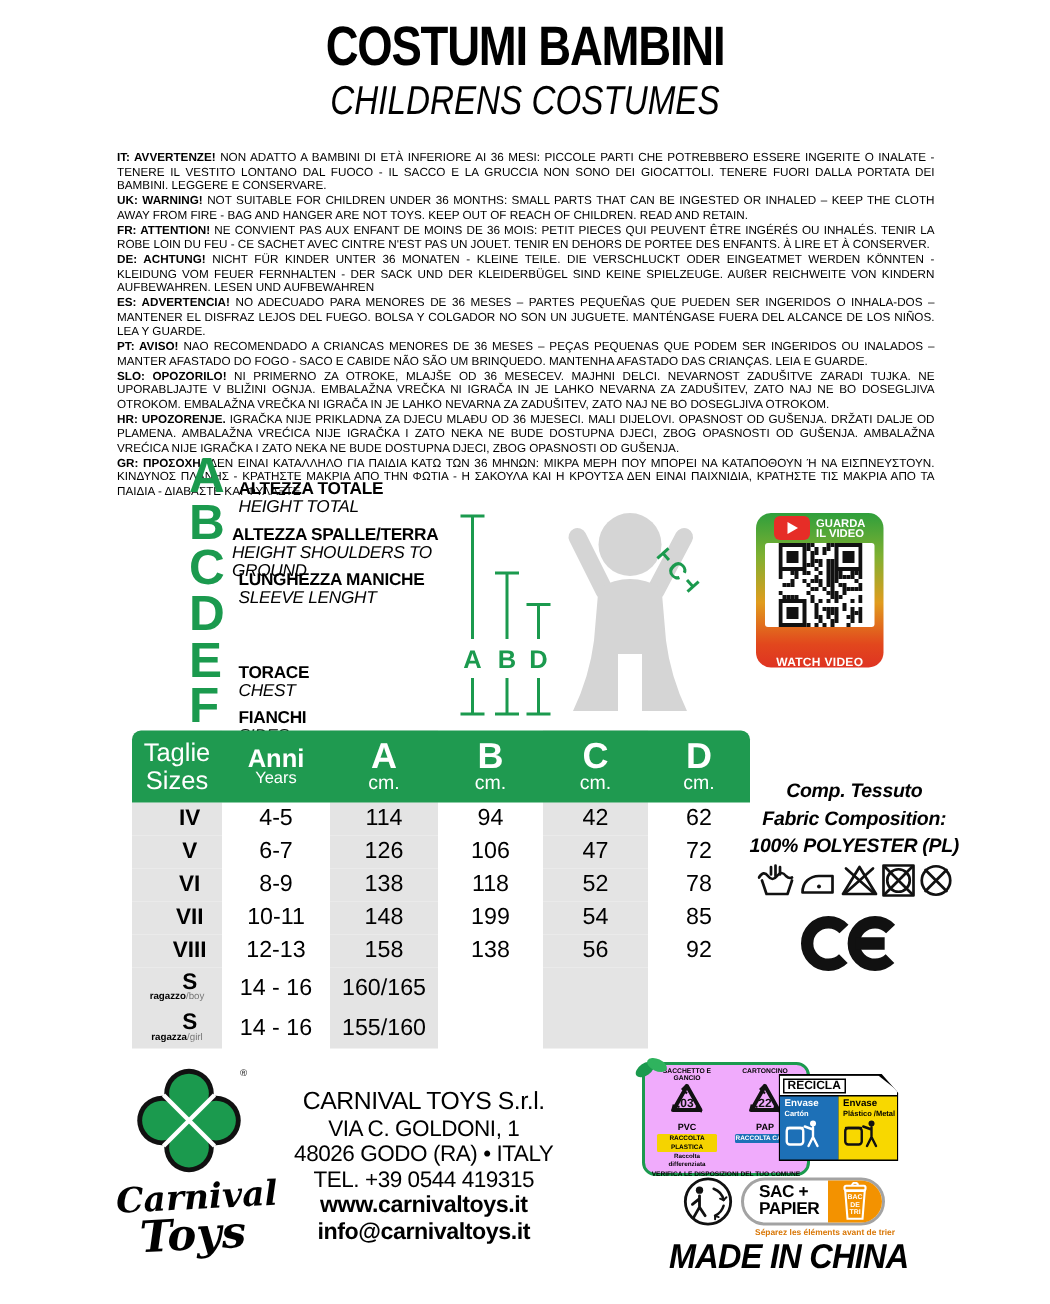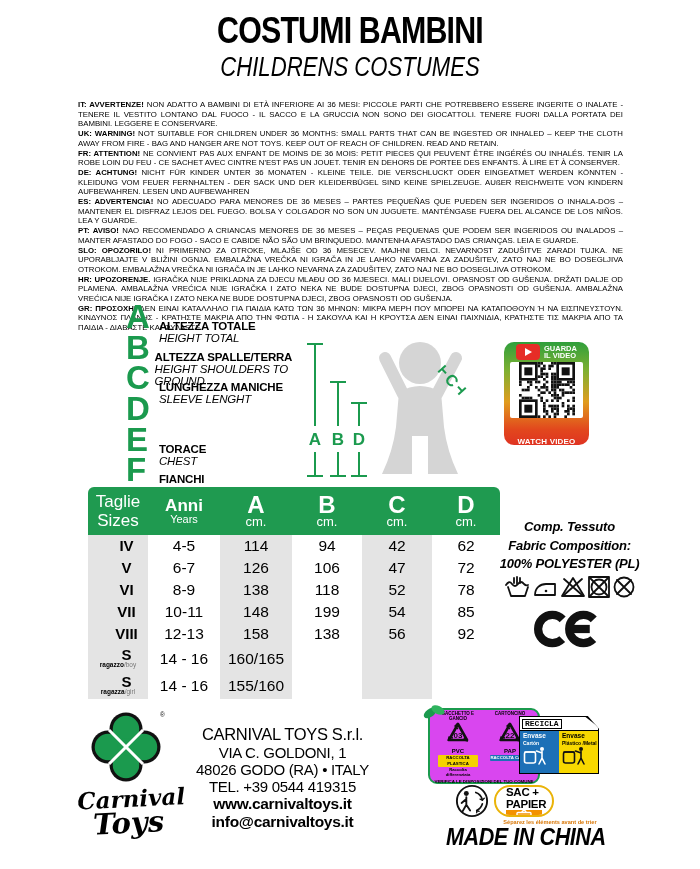--- a/index.html
+++ b/index.html
@@ -70,51 +70,51 @@
   .logo-script{position:absolute;left:78px;top:788px;width:100px;text-align:center;
       font-family:"DejaVu Serif", serif;font-style:italic;font-weight:bold;transform:rotate(-3deg);}
   .logo-script .l1{font-size:23px;line-height:22px;}
   .logo-script .l2{font-size:29px;line-height:26px;}
   .company{position:absolute;left:180px;top:726px;width:205px;text-align:center;}
   .company .name{font-size:16.5px;font-weight:normal;line-height:17.5px;letter-spacing:-.3px;}
   .company .line{font-size:15px;line-height:17.3px;letter-spacing:-.3px;}
   .company .bold{font-size:15.5px;font-weight:bold;line-height:17.3px;letter-spacing:-.3px;}
 
   
-  .recycle-it{position:absolute;left:428px;top:708px;width:112px;height:76px;background:#d946ef;
+  .recycle-it{position:absolute;left:428px;top:708px;width:112px;height:76px;background:#f0abfc;
       border:2px solid #1b9a4e;border-radius:9px;box-sizing:border-box;padding:2px 2px 1px;}
   .ri-cols{display:flex;justify-content:space-around;}
   .ri-col{width:40px;text-align:center;}
   .ri-head{font-size:4.5px;font-weight:bold;line-height:4.8px;height:10px;}
   .ri-mat{font-size:6px;font-weight:bold;line-height:6px;}
   .ri-badge{font-size:4.3px;font-weight:bold;line-height:6px;margin-top:1px;border-radius:1px;}
   .ri-badge.yellow{background:#f5d300;color:#000;}
   .ri-badge.blue{background:#1d70b7;color:#fff;}
   .ri-sub{font-size:4.2px;font-weight:bold;line-height:5px;}
   .ri-footer{font-size:4.4px;font-weight:bold;text-align:center;margin-top:2px;line-height:5px;}
   .leaf-deco{position:absolute;left:-8px;top:-8px;}
 
   
   .recicla{position:absolute;left:519px;top:716px;width:80px;height:58px;background:#000;
       clip-path:polygon(0 0,86% 0,100% 22%,100% 100%,0 100%);padding:0;box-sizing:border-box;}
   .recicla-head{background:#fff;height:13px;margin:1px;display:flex;align-items:center;
       clip-path:polygon(0 0,84% 0,100% 75%,100% 100%,0 100%);}
   .recicla-title{border:1.5px solid #000;font-size:8px;font-weight:bold;line-height:8px;
-      padding:0 2px;margin-left:2px;font-family:Liberation Mono, monospace;}
+      padding:0 2px;margin-left:2px;}
   .recicla-panels{display:flex;margin:0 1px 1px;}
   .panel{width:39px;height:42px;text-align:left;padding:2px 0 0 3px;box-sizing:border-box;}
   .panel.blue{background:#1d70b7;color:#fff;}
   .panel.yellow{background:#f8d800;color:#000;}
   .panel .p1{font-size:6.5px;font-weight:bold;line-height:6.5px;}
   .panel .p2{font-size:5px;font-weight:bold;line-height:6px;}
 
   
   .triman-row{position:absolute;left:455px;top:784px;display:flex;align-items:center;gap:5px;}
-  .sac-pill{display:flex;align-items:center;border:2px solid #eab308;border-radius:17px;
-      overflow:hidden;background:#fff;height:32px;box-sizing:border-box;flex-direction:column;}
+  .sac-pill{display:flex;align-items:center;border:2px solid #a3a3a3;border-radius:17px;
+      overflow:hidden;background:#fff;height:32px;box-sizing:border-box;}
   .sac-text{font-size:11.5px;font-weight:bold;line-height:11.5px;padding:0 6px 0 10px;letter-spacing:-.3px;}
   .sac-bin{background:#f39200;height:32px;width:36px;display:flex;align-items:center;justify-content:center;}
   .tri-note{position:absolute;left:490px;top:819px;width:120px;font-size:5.6px;font-weight:bold;
       color:#d97706;text-align:center;}
   .made-in{position:absolute;left:446px;top:824px;font-size:23px;font-weight:bold;font-style:italic;
       letter-spacing:-.5px;transform:scaleX(.94);transform-origin:left;}
 </style>
 </head>
 <body>
 

